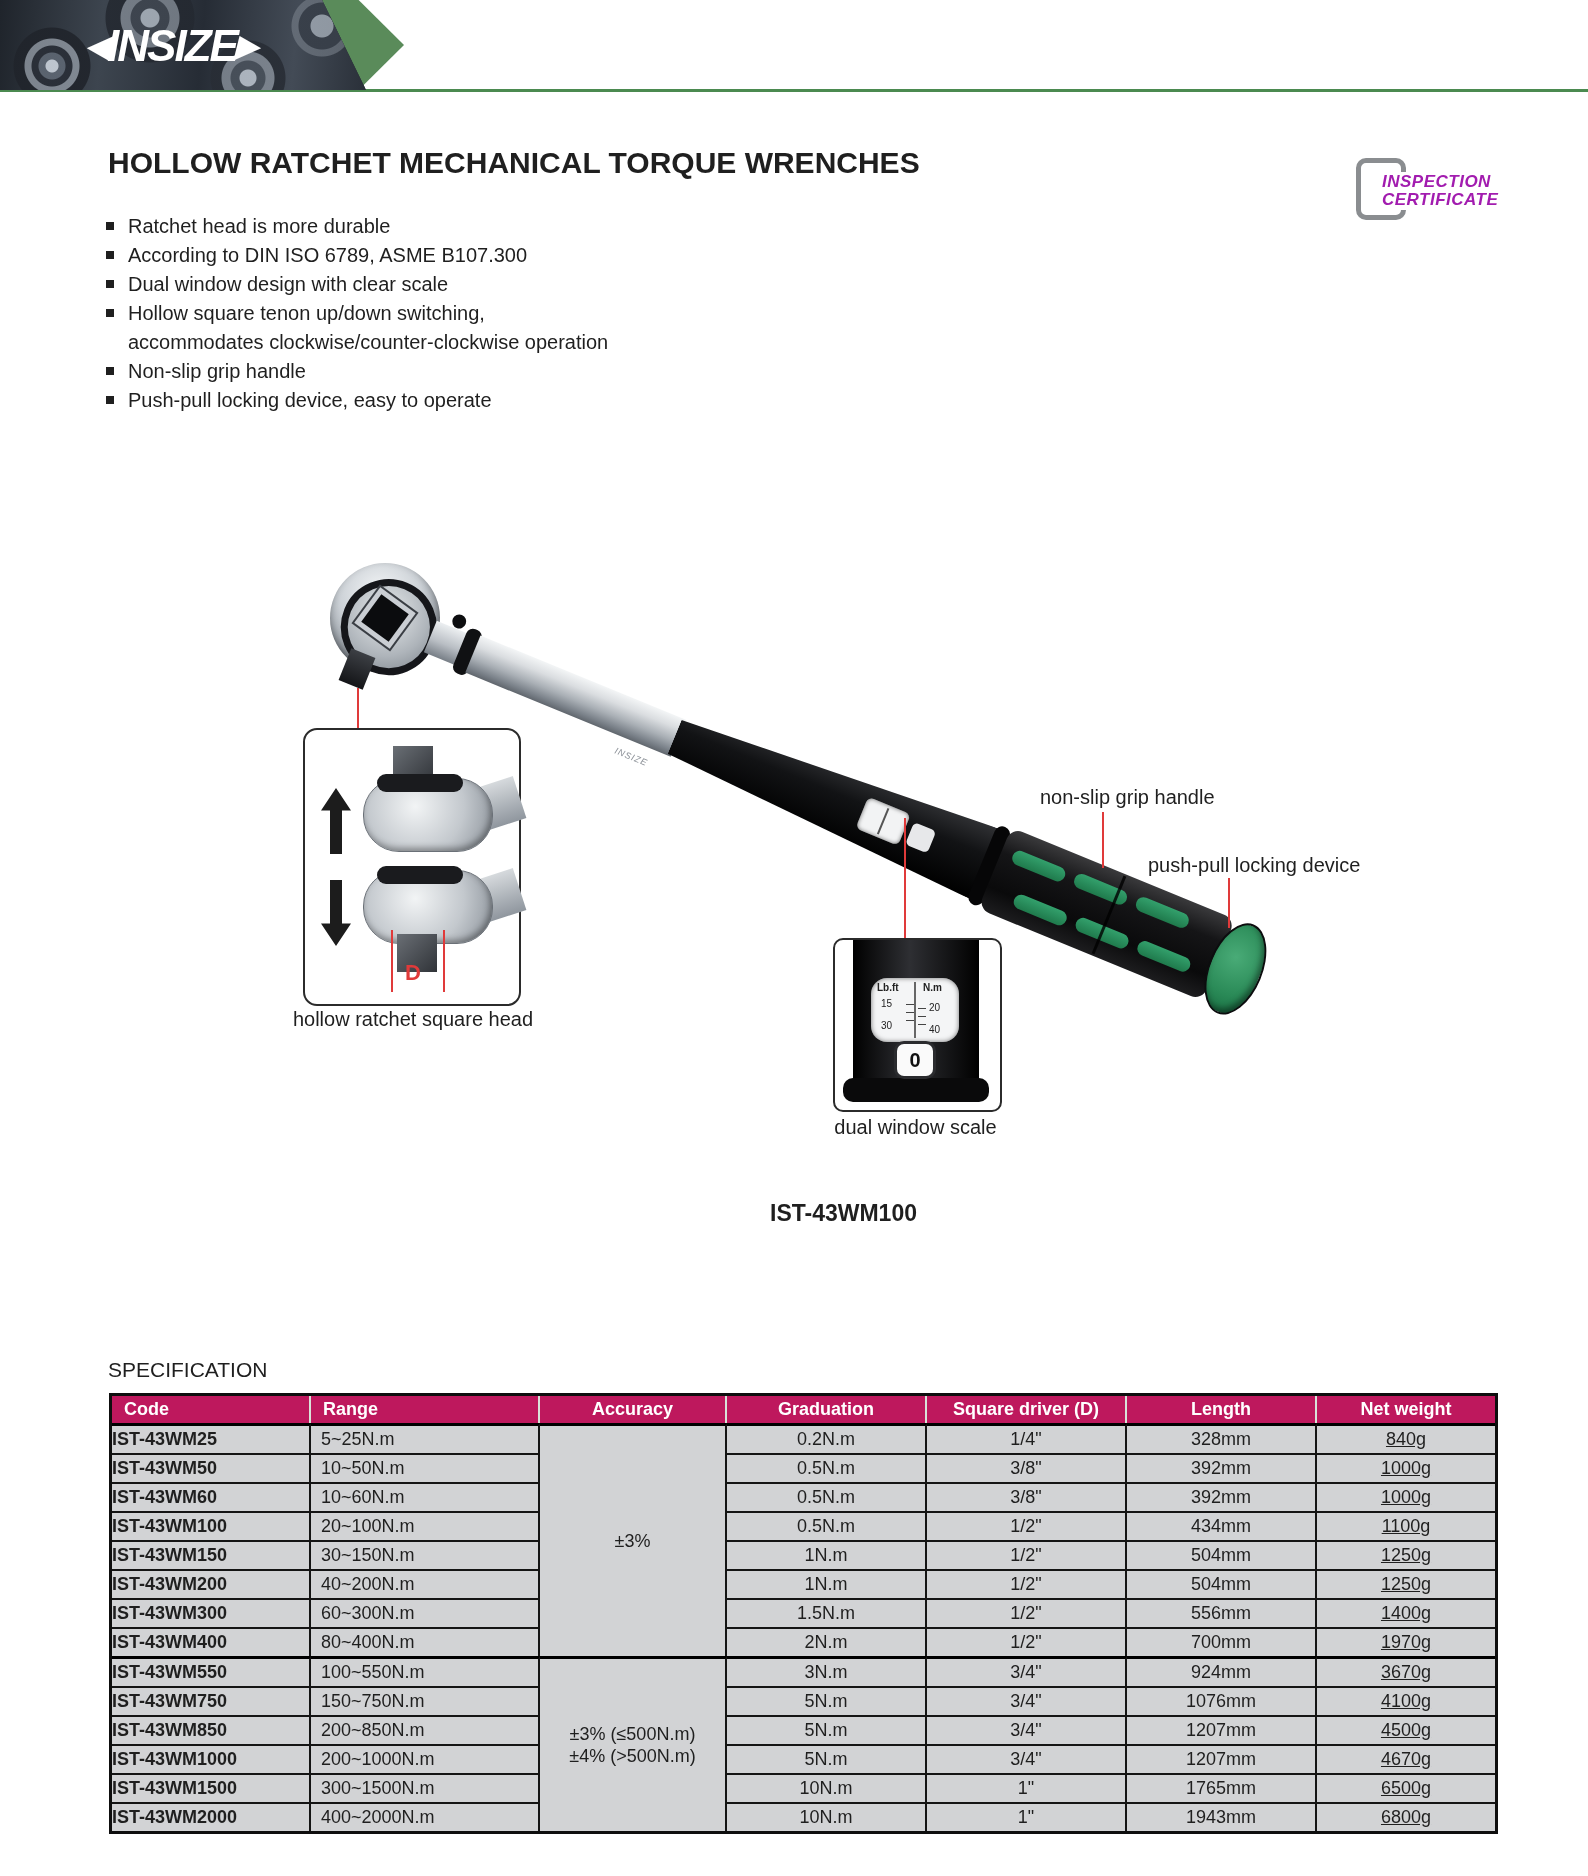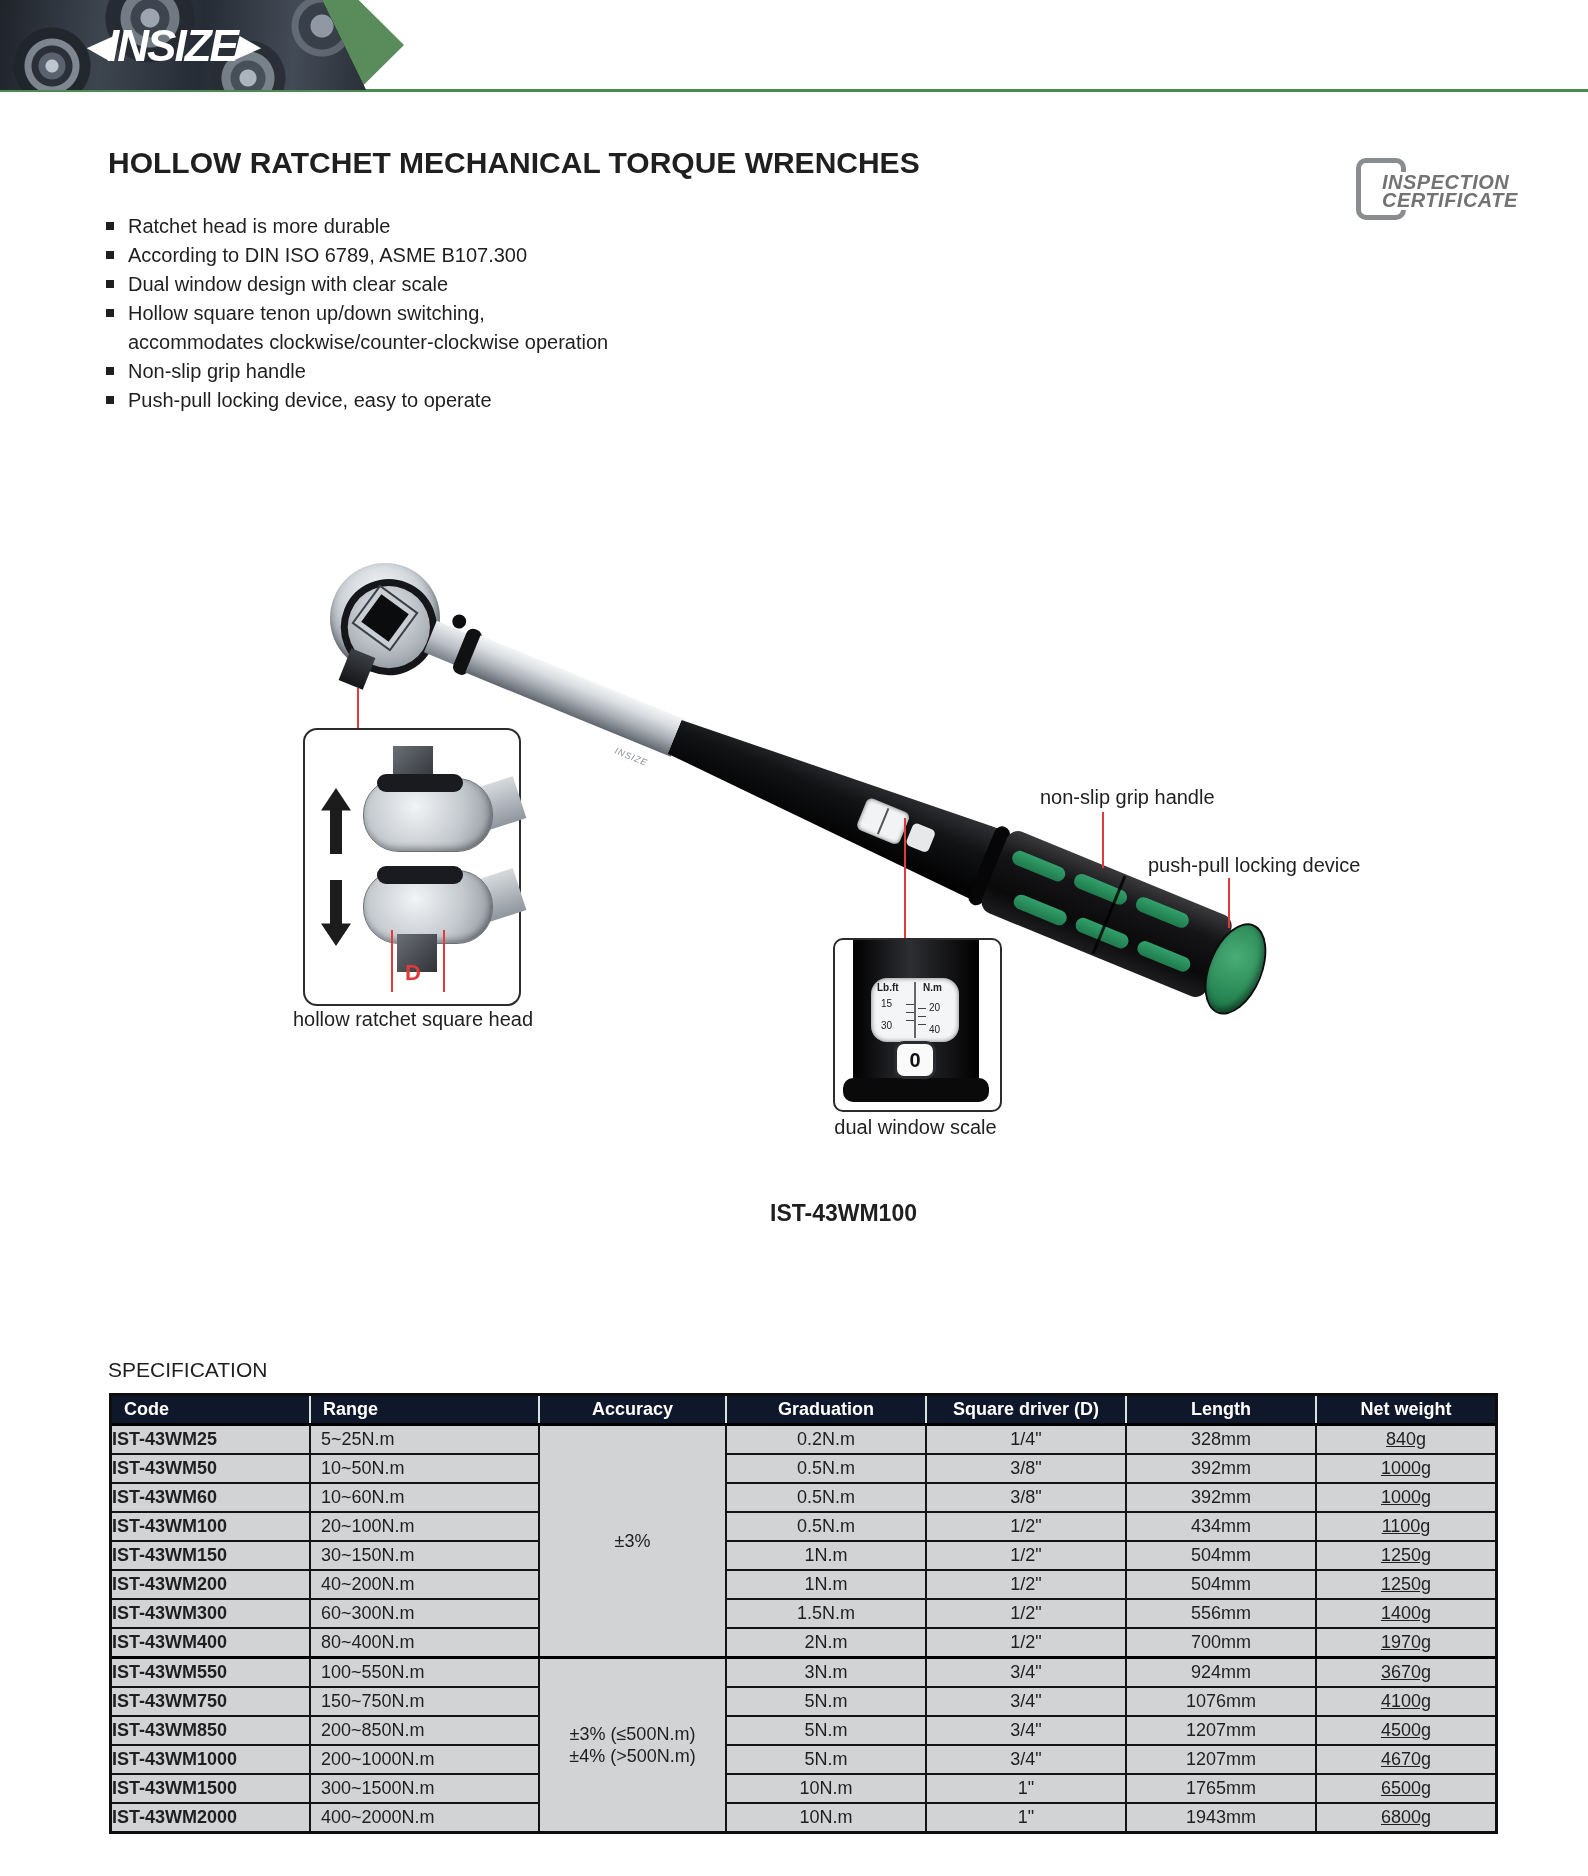--- a/index.html
+++ b/index.html
@@ -23,21 +23,21 @@
   .logo{position:absolute;left:86px;top:22px;width:200px;display:flex;align-items:center;
         color:#fff;font-style:italic;font-weight:700;}
   .logo .arr{font-size:30px;line-height:48px;}
   .logo .word{font-size:44px;line-height:48px;letter-spacing:-2px;margin:0 -2px;}
 
   
   .doc-title{position:absolute;left:108px;top:146px;font-size:30px;font-weight:700;letter-spacing:0;}
   .cert-badge{position:absolute;left:1356px;top:156px;width:210px;height:62px;}
   .cert-icon{position:absolute;left:0;top:2px;width:40px;height:52px;border:5px solid #8a8d90;border-radius:10px;}
   .cert-text{position:absolute;left:24px;top:16px;background:#fff;padding:1px 2px;
-        color:#737373;font-style:italic;font-weight:700;font-size:20px;line-height:18px;letter-spacing:.5px;}
+        color:#a21caf;font-style:italic;font-weight:700;font-size:17px;line-height:18px;letter-spacing:.5px;}
 
   
   .features{position:absolute;left:106px;top:212px;width:760px;}
   .feature{position:relative;padding-left:22px;font-size:20px;line-height:29px;}
   .feature .sq{position:absolute;left:0;top:10px;width:8px;height:8px;background:#1f1f1f;}
   .feature .cont{font-size:20px;line-height:29px;}
 
   
   .figure{position:absolute;left:0;top:430px;width:1588px;height:900px;}
 
@@ -110,21 +110,21 @@
   .adjuster{position:absolute;left:62px;top:104px;width:36px;height:32px;background:#fafafa;border-radius:7px;
         display:flex;align-items:center;justify-content:center;font-size:20px;font-weight:700;color:#111;
         box-shadow:0 0 0 3px #2a2b2e;}
 
   .model-label{position:absolute;left:770px;top:770px;font-size:23px;font-weight:700;}
 
   
   .spec-heading{position:absolute;left:108px;top:1358px;font-size:21px;font-weight:400;}
   .spec-table-wrap{position:absolute;left:109px;top:1393px;width:1383px;}
   table.spec{border-collapse:separate;border-spacing:0;width:1383px;border:3px solid #0e0e0e;table-layout:fixed;}
-  table.spec th{background:#0f172a;color:#fff;font-size:18px;font-weight:700;height:27px;padding:0;
+  table.spec th{background:#be185d;color:#fff;font-size:18px;font-weight:700;height:27px;padding:0;
         border-right:2px solid #d9e2d9;}
   table.spec th:last-child{border-right:none;}
   table.spec th.h-left{text-align:left;padding-left:12px;}
   table.spec td{background:#d2d3d5;font-size:18px;height:27px;text-align:center;padding:0;
         border-top:2px solid #141414;border-right:2px solid #141414;}
   table.spec td:last-child{border-right:none;text-decoration:underline;}
   table.spec td.code-cell{font-weight:700;text-align:left;}
   table.spec td.range-cell{text-align:left;padding-left:10px;}
   table.spec tr.group-start td{border-top:3px solid #000;}
   table.spec td.accuracy-cell{line-height:22px;}

